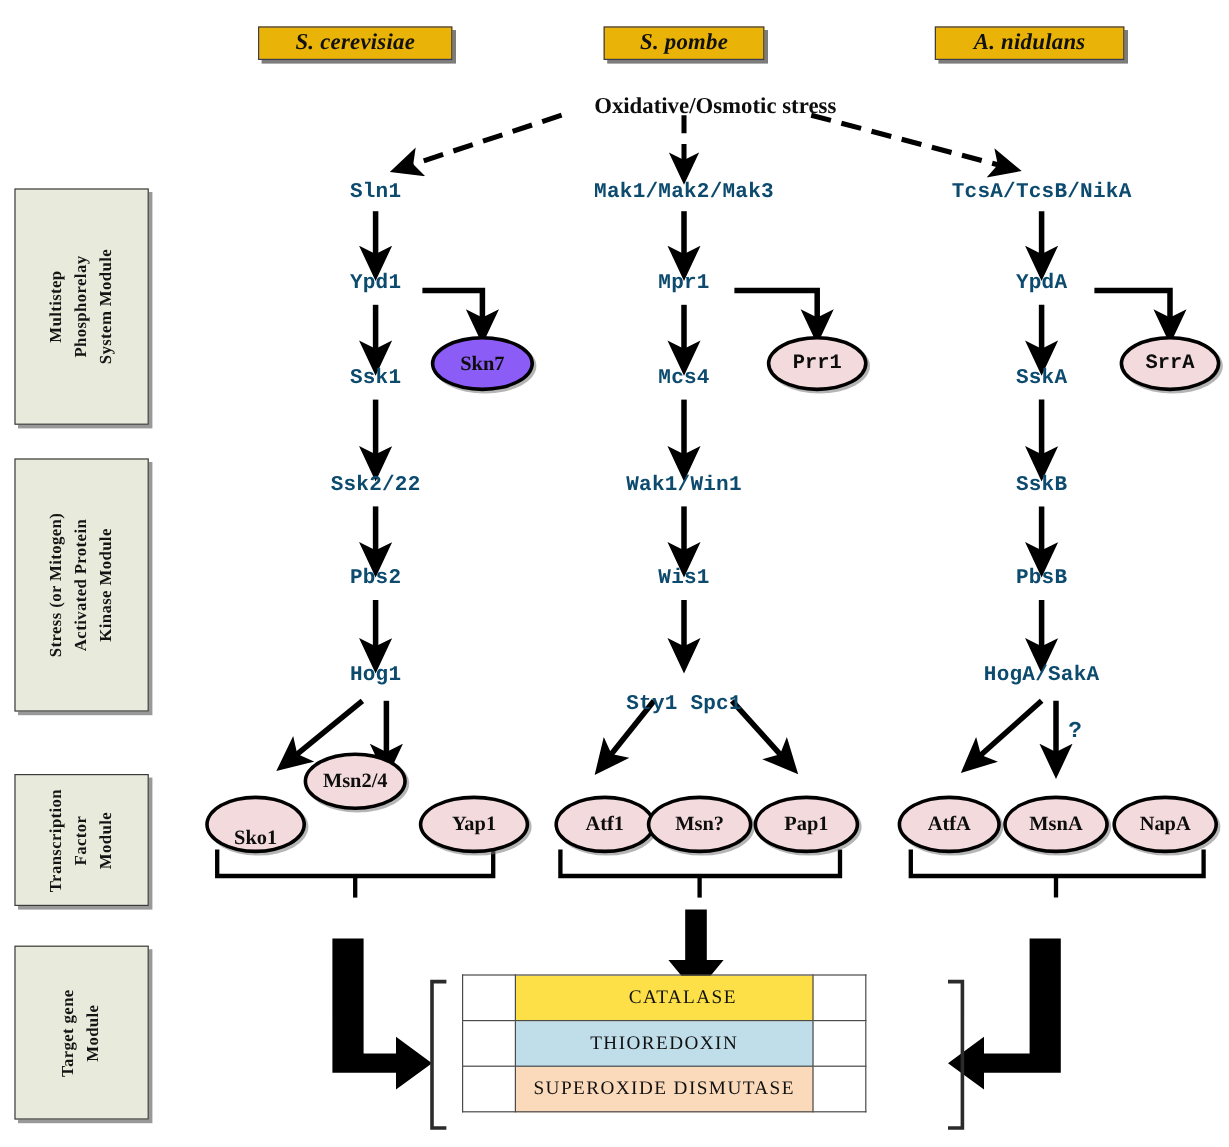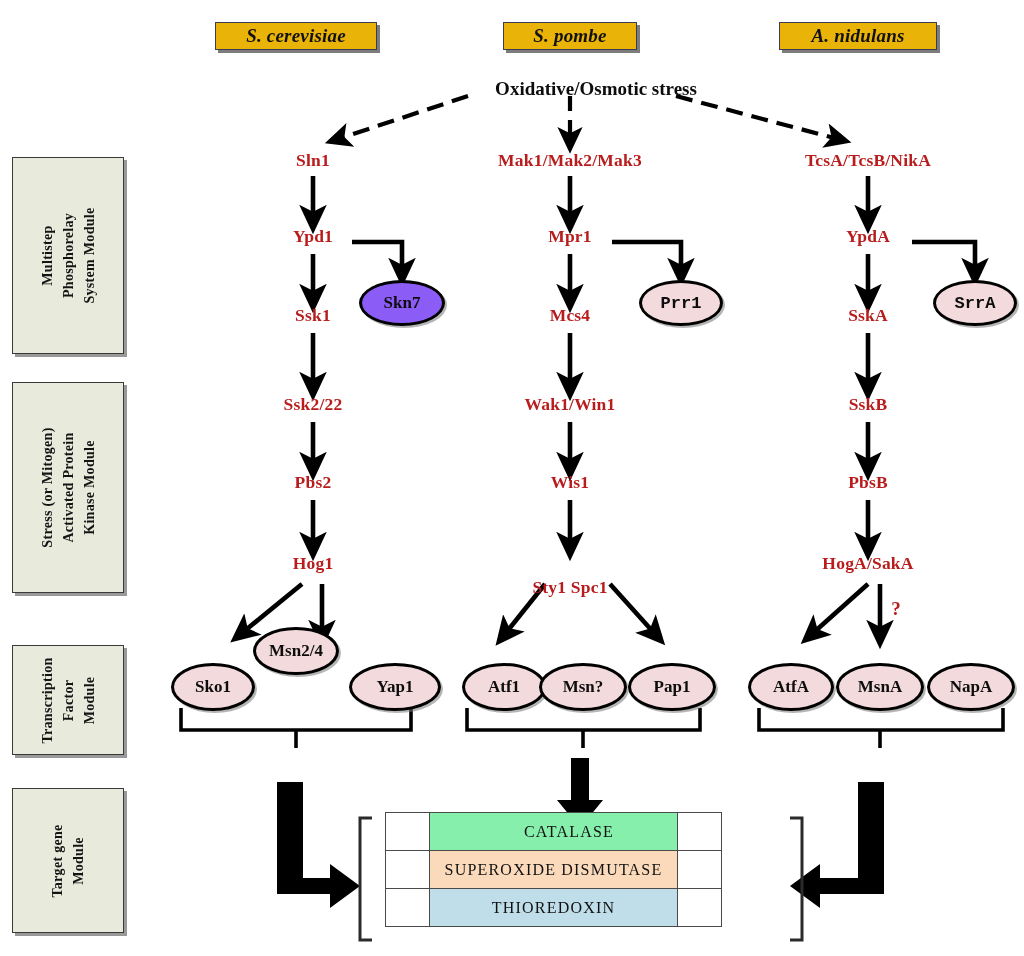--- a/index.html
+++ b/index.html
@@ -49,24 +49,25 @@
     color:#141414;
   }
   .module-text span{ display:block; }
 
   
   .node{
     position:absolute;
     font-weight:bold;
     font-size:17.5px;
     white-space:nowrap;
-    color:#b91c1c;
+    color:#0c4a6e;
     transform:translateX(-50%);
     letter-spacing:.2px;
     text-align:center;
+    font-family:Liberation Mono, monospace;
   }
   .stress-label{
     position:absolute;
     font-weight:bold;
     font-size:19px;
     white-space:nowrap;
     transform:translateX(-50%);
     color:#0d0d0d;
   }
 
@@ -264,21 +265,21 @@
   <div class="oval cream" style="left:402px; top:280px; width:86px; height:46px;">
     <span>Skn7</span>
   </div>
   <div class="oval pink" style="left:681px; top:280px; width:84px; height:46px;">
     <span>Prr1</span>
   </div>
   <div class="oval pink" style="left:975px; top:280px; width:84px; height:46px;">
     <span>SrrA</span>
   </div>
 
-  <div class="oval tf" style="left:213px; top:663px; width:84px; height:48px;">
+  <div class="oval tf" style="left:213px; top:663px; width:84px; height:48px;align-items:flex-end;">
     <span>Sko1</span>
   </div>
   <div class="oval tf" style="left:296px; top:627px; width:86px; height:48px;">
     <span>Msn2/4</span>
   </div>
   <div class="oval tf" style="left:395px; top:663px; width:92px; height:48px;">
     <span>Yap1</span>
   </div>
 
   <div class="oval tf" style="left:504px; top:663px; width:84px; height:48px;">
@@ -298,35 +299,35 @@
     <span>AtfA</span>
   </div>
   <div class="oval tf" style="left:971px; top:663px; width:88px; height:48px;">
     <span>NapA</span>
   </div>
 
   <table id="gene-table" style="left:385px; top:812px;">
     <tbody>
         <tr>
       <td class="pad"></td>
-      <td class="gene" style="background:#86efac;padding-left:32px;">
+      <td class="gene" style="background:#fde047;padding-left:32px;">
         <span>CATALASE</span>
+      </td>
+      <td class="pad"></td>
+    </tr>
+    <tr>
+      <td class="pad"></td>
+      <td class="gene" style="background:#bfdeea;">
+        <span>THIOREDOXIN</span>
       </td>
       <td class="pad"></td>
     </tr>
     <tr>
       <td class="pad"></td>
       <td class="gene" style="background:#fbd9bb;">
         <span>SUPEROXIDE DISMUTASE</span>
       </td>
       <td class="pad"></td>
     </tr>
-    <tr>
-      <td class="pad"></td>
-      <td class="gene" style="background:#bfdeea;">
-        <span>THIOREDOXIN</span>
-      </td>
-      <td class="pad"></td>
-    </tr>
   </tbody>
     </table>
 
 </div>
 
 </body></html>

